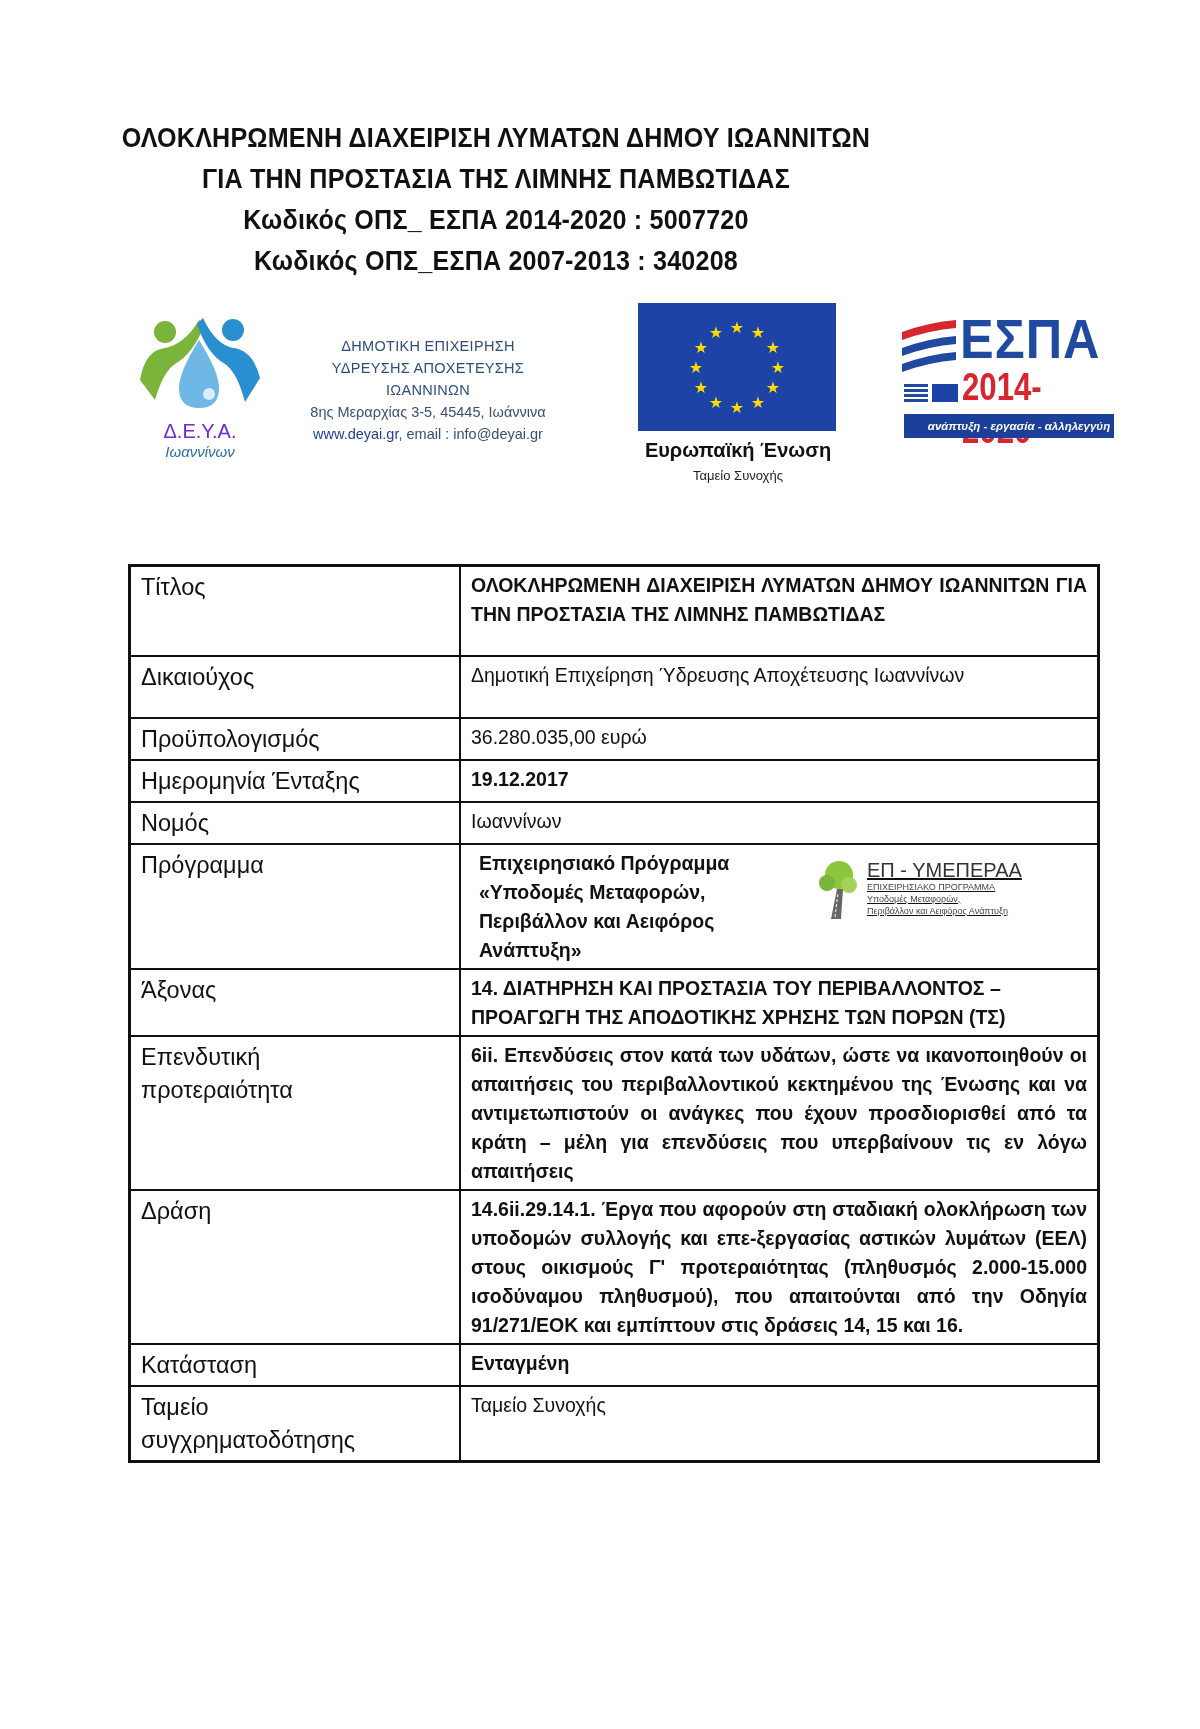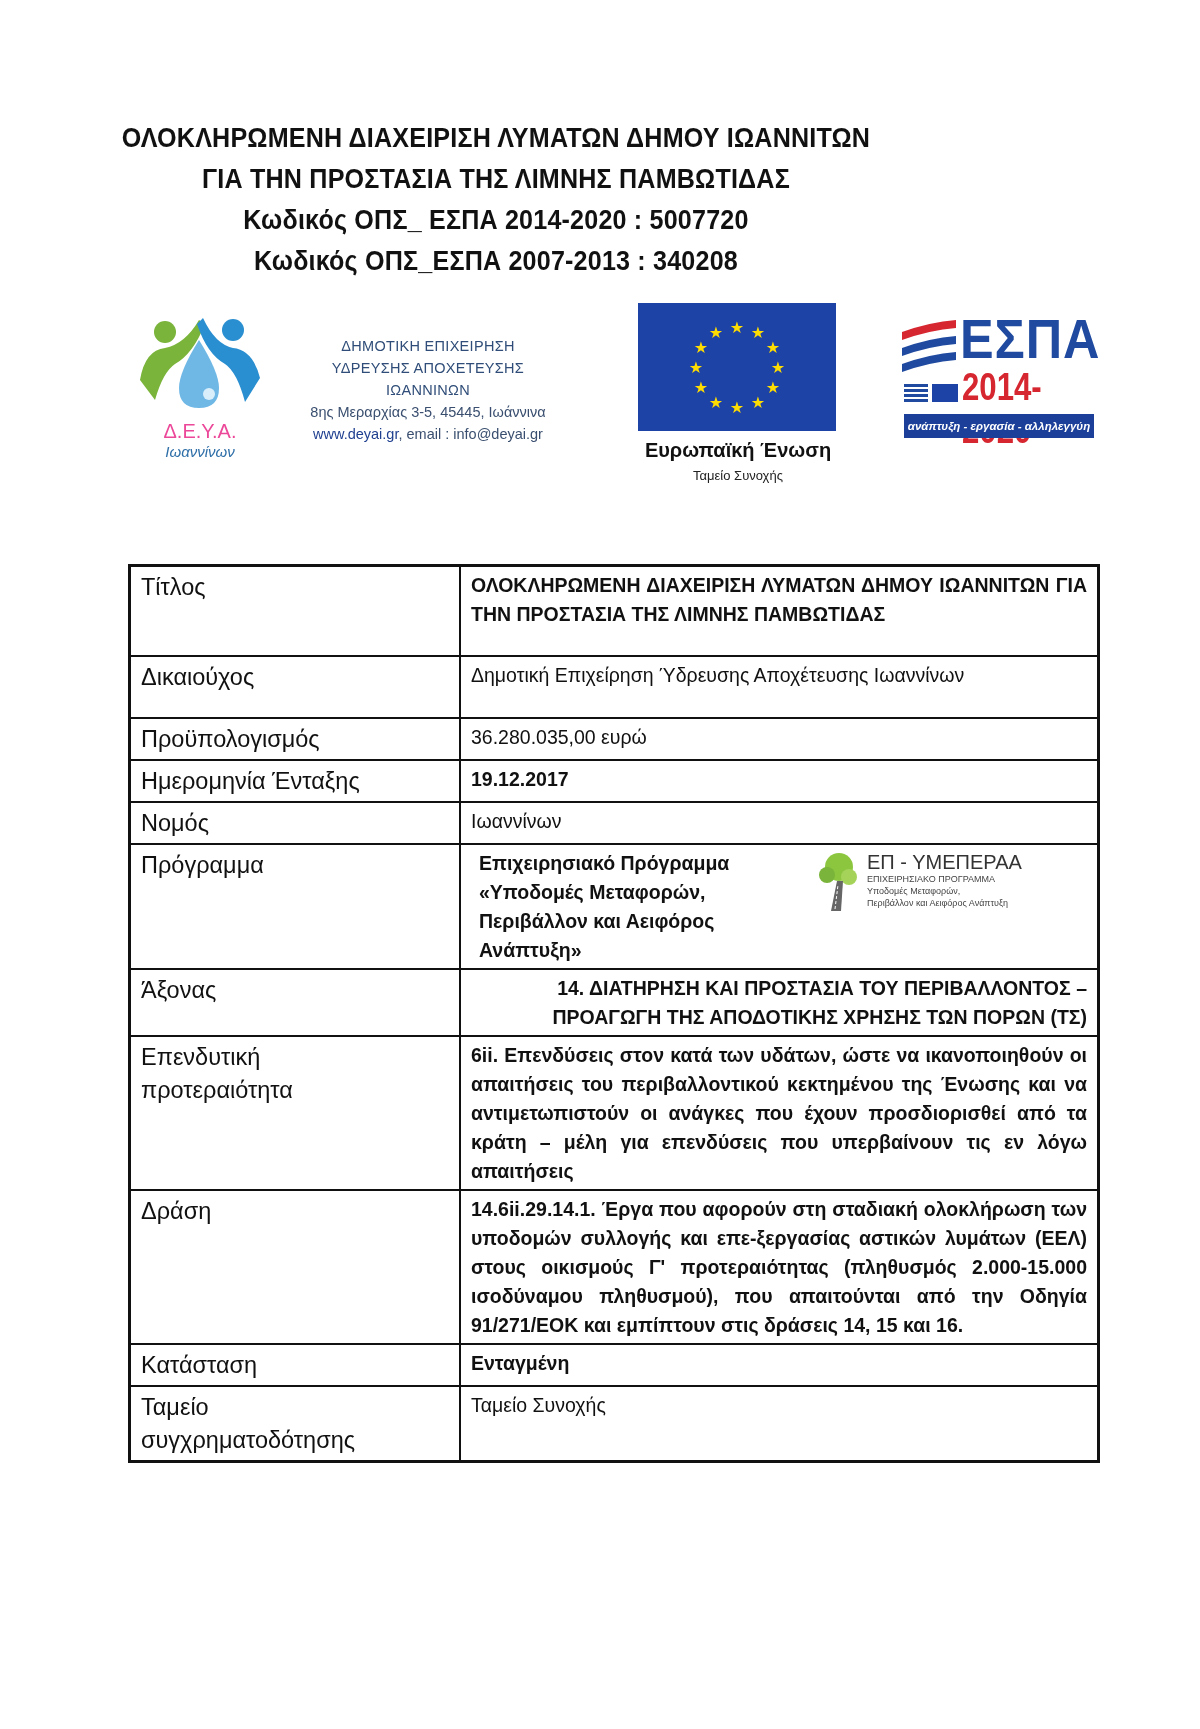--- a/index.html
+++ b/index.html
@@ -12,29 +12,29 @@
   .deya-text .strong { font-weight:normal; letter-spacing:0.3px; }
   .deya-text .addr { color:#3a4f6f; }
   .deya-text a { color:#1f3f8f; }
   .eu-logo { position:absolute; left:638px; top:8px; width:200px; }
   .eu-flag { width:198px; height:128px; background:#1e43a7; position:relative; }
   .eu-caption { font-weight:bold; font-size:20px; text-align:center; margin-top:8px; color:#111; }
   .eu-sub { font-size:13px; text-align:center; margin-top:6px; color:#222; }
   .espa-logo { position:absolute; left:900px; top:15px; width:200px; height:140px; }
   .espa-word { position:absolute; left:60px; top:-4px; font-size:56px; font-weight:bold; color:#1f4aa0; letter-spacing:1px; transform:scaleX(0.9); transform-origin:left; }
   .espa-years { position:absolute; left:62px; top:56px; font-size:38px; font-weight:bold; color:#d6262f; transform:scaleX(0.82); transform-origin:left; }
-  .espa-band { position:absolute; left:4px; top:104px; width:190px; height:24px; background:#1c3f9a; color:#fff; font-size:11.5px; font-weight:bold; text-align:center; line-height:24px; font-style:italic; }
+  .espa-band { position:absolute; left:4px; top:104px; width:190px; height:24px; background:#1c3f9a; color:#fff; font-size:11.5px; font-weight:bold; text-align:center; line-height:24px; font-style:italic;padding-left:20px; }
   .doc-table { position:absolute; left:128px; top:564px; width:972px; border-collapse:collapse; border:3px solid #111; }
   .doc-table td { border:2px solid #111; vertical-align:top; padding:4px 10px 3px 10px; }
   .doc-table td.label { width:308px; font-size:23.5px; line-height:33px; font-weight:normal; }
   .doc-table td.value { font-size:19.5px; line-height:29px; font-weight:bold; text-align:justify; }
   .doc-table td.value.normal { font-weight:normal; }
   .prog-wrap { display:flex; justify-content:space-between; align-items:flex-start; }
   .prog-text { width:310px;margin-left:8px; }
-  .ymep-logo { width:240px; margin-top:2px; margin-right:30px; display:flex; gap:6px; }
+  .ymep-logo { width:240px; margin-top:10px; margin-right:30px; display:flex; gap:6px;text-decoration:underline; }
   .ymep-title { color:#333; font-size:20px; font-weight:normal; line-height:22px; }
   .ymep-sub { color:#444; font-size:9px; line-height:12px; font-weight:normal; }
 </style>
 </head>
 <body>
 
 <div class="header">
   <div class="line">ΟΛΟΚΛΗΡΩΜΕΝΗ ΔΙΑΧΕΙΡΙΣΗ ΛΥΜΑΤΩΝ ΔΗΜΟΥ ΙΩΑΝΝΙΤΩΝ</div>
   <div class="line">ΓΙΑ ΤΗΝ ΠΡΟΣΤΑΣΙΑ ΤΗΣ ΛΙΜΝΗΣ ΠΑΜΒΩΤΙΔΑΣ</div>
   <div class="line">Κωδικός ΟΠΣ_ ΕΣΠΑ 2014-2020 : 5007720</div>
@@ -44,21 +44,21 @@
 <div class="logos">
   <div class="deya-logo">
     <svg width="130" height="110" viewBox="0 0 130 110">
       <circle cx="30" cy="22" r="11" fill="#7ab43a"></circle>
       <path d="M5 70 Q10 40 30 38 Q50 34 64 10 L70 14 Q58 44 40 54 Q28 62 20 90 Z" fill="#7ab43a"></path>
       <circle cx="98" cy="20" r="11" fill="#2a8fd0"></circle>
       <path d="M125 68 Q118 40 98 38 Q80 34 68 8 L62 14 Q72 44 90 54 Q102 62 110 92 Z" fill="#2a8fd0"></path>
       <path d="M64 30 Q44 62 44 78 Q44 98 64 98 Q84 98 84 78 Q84 62 64 30 Z" fill="#6fb8e6"></path>
       <circle cx="74" cy="84" r="6" fill="#d8eefb"></circle>
     </svg>
-    <div style="text-align:center;color:#ec4899;font-size:20px;margin-top:-4px;">Δ.Ε.Υ.Α.</div>
+    <div style="text-align:center;color:#6d28d9;font-size:20px;margin-top:-4px;">Δ.Ε.Υ.Α.</div>
     <div style="text-align:center;color:#2f6fa8;font-size:15px;font-style:italic;">Ιωαννίνων</div>
   </div>
   <div class="deya-text">
     <div class="strong">ΔΗΜΟΤΙΚΗ ΕΠΙΧΕΙΡΗΣΗ</div>
     <div class="strong">ΥΔΡΕΥΣΗΣ ΑΠΟΧΕΤΕΥΣΗΣ</div>
     <div class="strong">ΙΩΑΝΝΙΝΩΝ</div>
     <div class="addr">8ης Μεραρχίας 3-5, 45445, Ιωάννινα</div>
     <div class="addr"><a>www.deyai.gr</a><span>, email : info@deyai.gr</span></div>
   </div>
 
@@ -149,21 +149,21 @@
             <div class="ymep-sub">ΕΠΙΧΕΙΡΗΣΙΑΚΟ ΠΡΟΓΡΑΜΜΑ</div>
             <div class="ymep-sub">Υποδομές Μεταφορών,</div>
             <div class="ymep-sub">Περιβάλλον και Αειφόρος Ανάπτυξη</div>
           </div>
         </div>
       </div>
     </td>
   </tr>
   <tr>
     <td class="label">Άξονας</td>
-    <td class="value" style="text-align:right;">14. ΔΙΑΤΗΡΗΣΗ ΚΑΙ ΠΡΟΣΤΑΣΙΑ ΤΟΥ ΠΕΡΙΒΑΛΛΟΝΤΟΣ – ΠΡΟΑΓΩΓΗ ΤΗΣ ΑΠΟΔΟΤΙΚΗΣ ΧΡΗΣΗΣ ΤΩΝ ΠΟΡΩΝ (ΤΣ)</td>
+    <td class="value" style="text-align:left;">14. ΔΙΑΤΗΡΗΣΗ ΚΑΙ ΠΡΟΣΤΑΣΙΑ ΤΟΥ ΠΕΡΙΒΑΛΛΟΝΤΟΣ – ΠΡΟΑΓΩΓΗ ΤΗΣ ΑΠΟΔΟΤΙΚΗΣ ΧΡΗΣΗΣ ΤΩΝ ΠΟΡΩΝ (ΤΣ)</td>
   </tr>
   <tr>
     <td class="label">
       <div>Επενδυτική</div>
       <div>προτεραιότητα</div>
     </td>
     <td class="value">6ii. Επενδύσεις στον κατά των υδάτων, ώστε να ικανοποιηθούν οι απαιτήσεις του περιβαλλοντικού κεκτημένου της Ένωσης και να αντιμετωπιστούν οι ανάγκες που έχουν προσδιορισθεί από τα κράτη – μέλη για επενδύσεις που υπερβαίνουν τις εν λόγω απαιτήσεις</td>
   </tr>
   <tr>
     <td class="label">Δράση</td>

